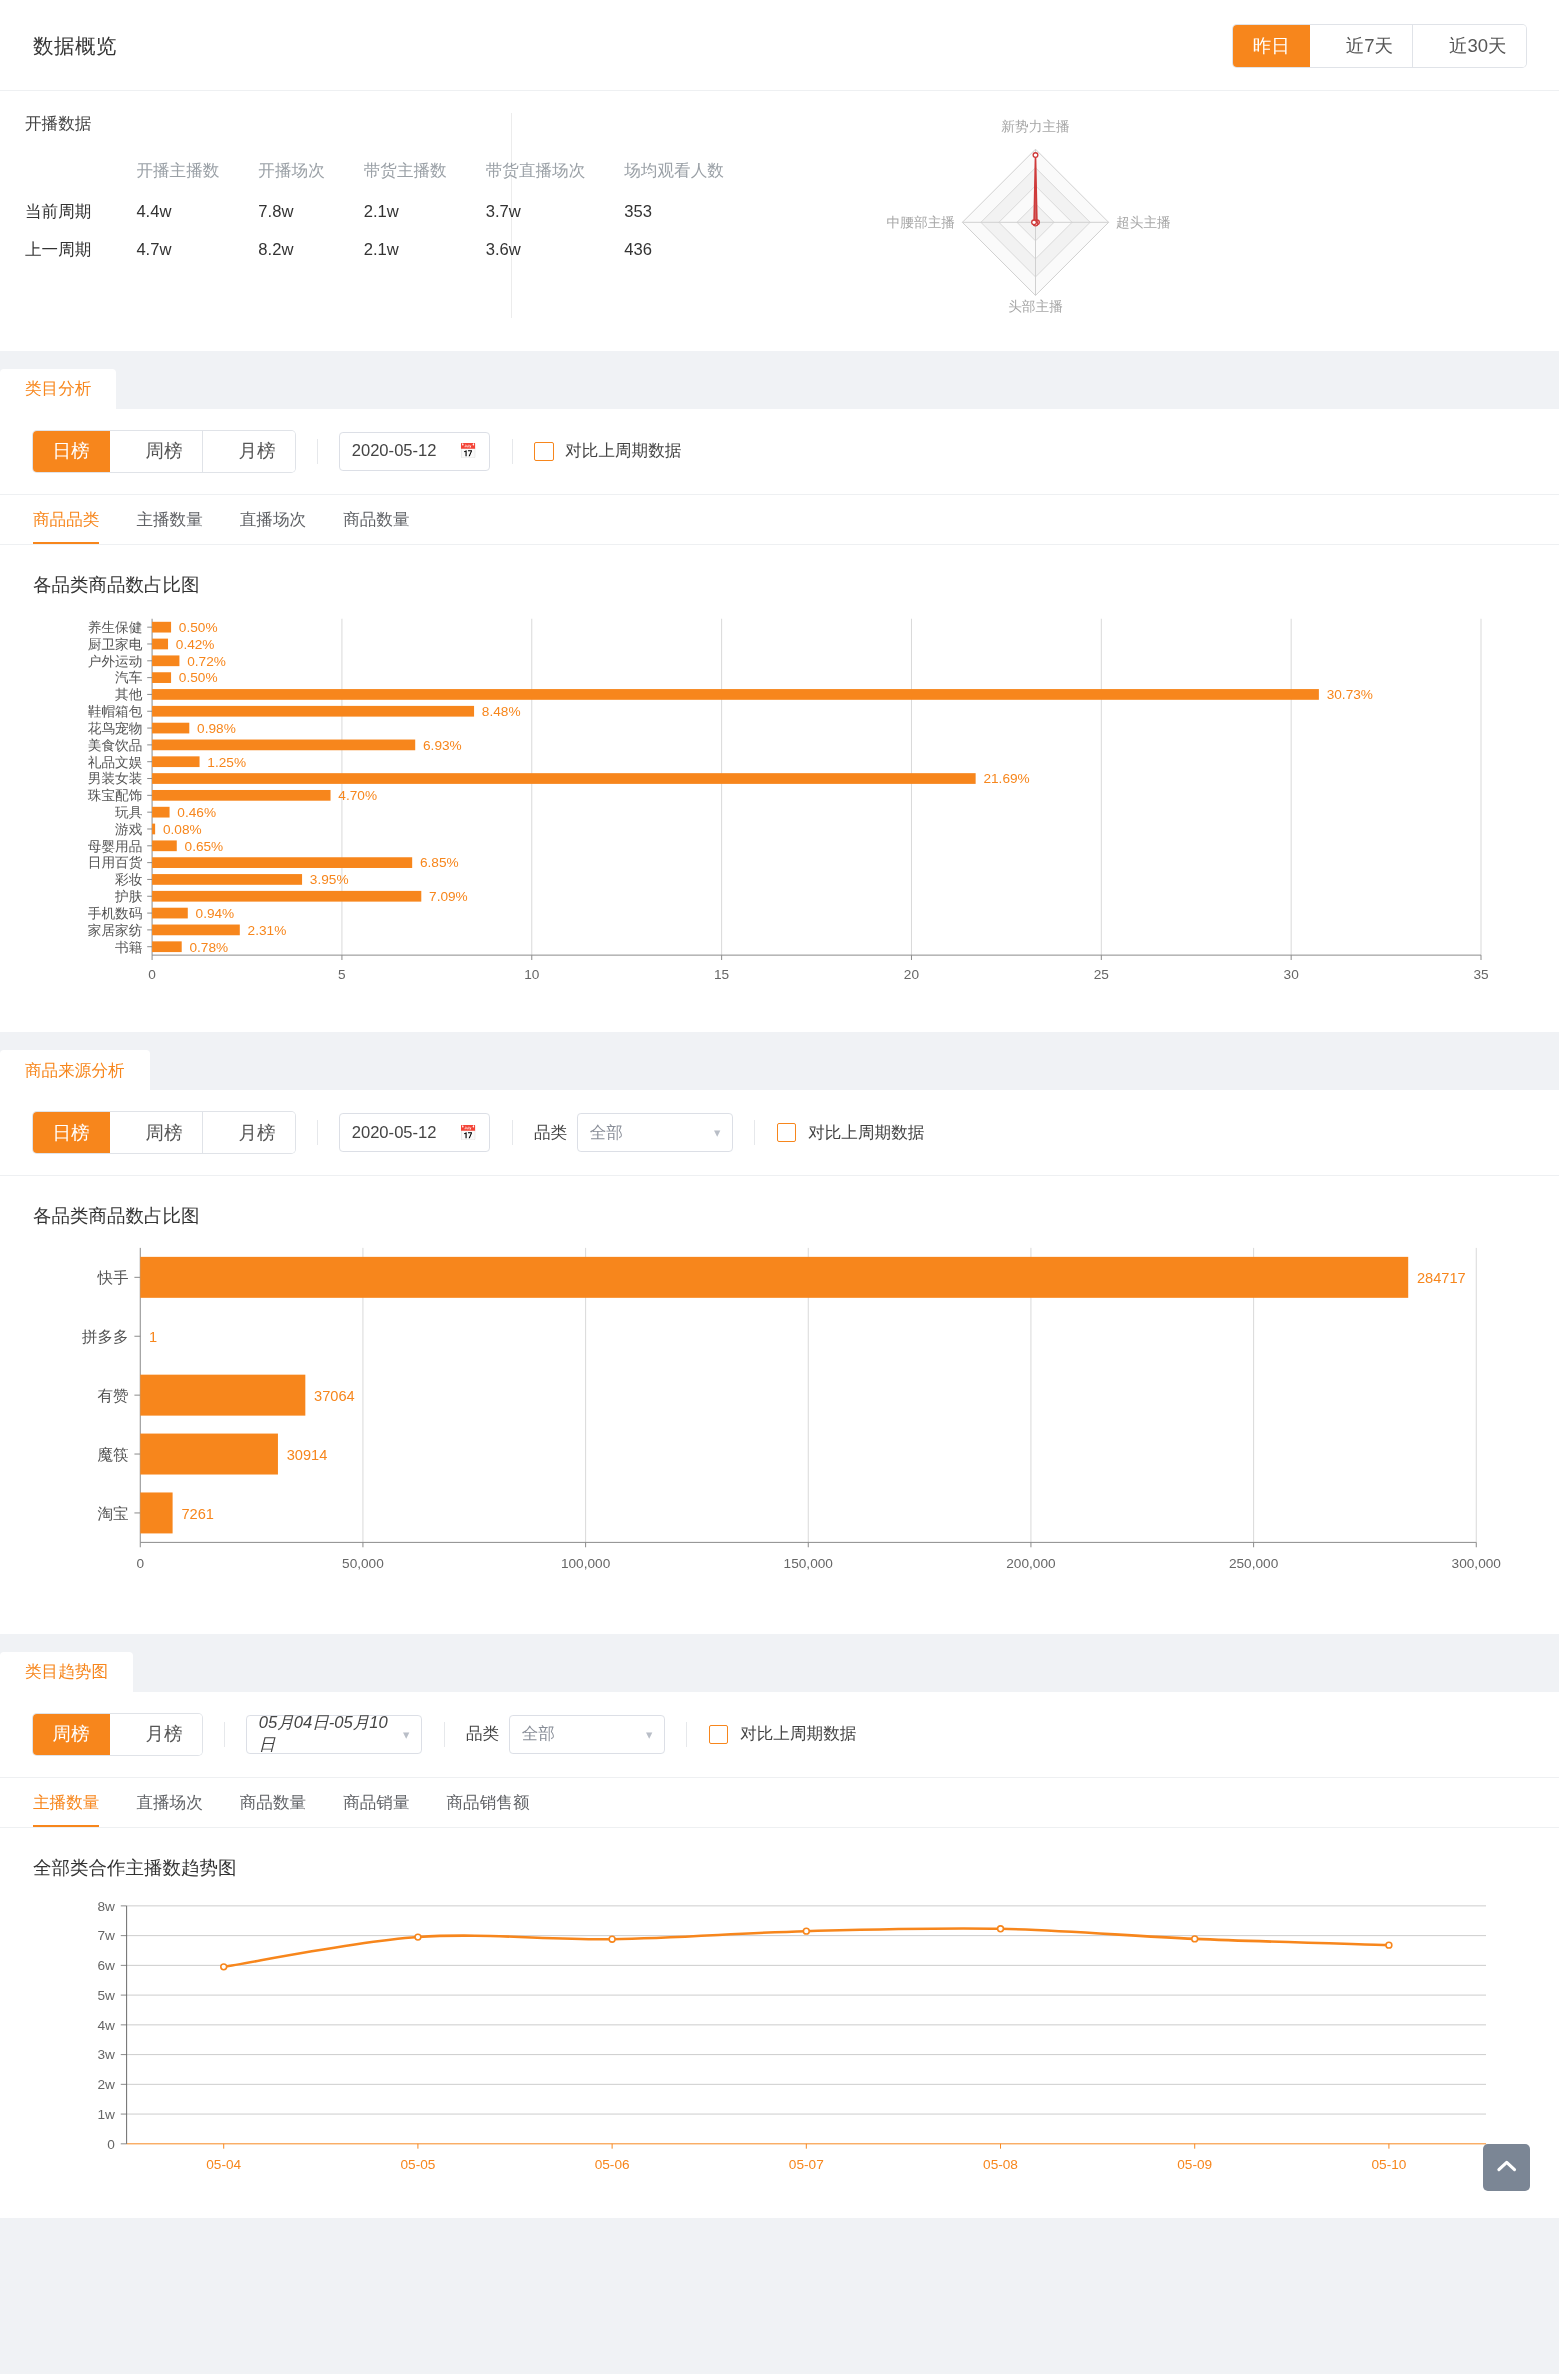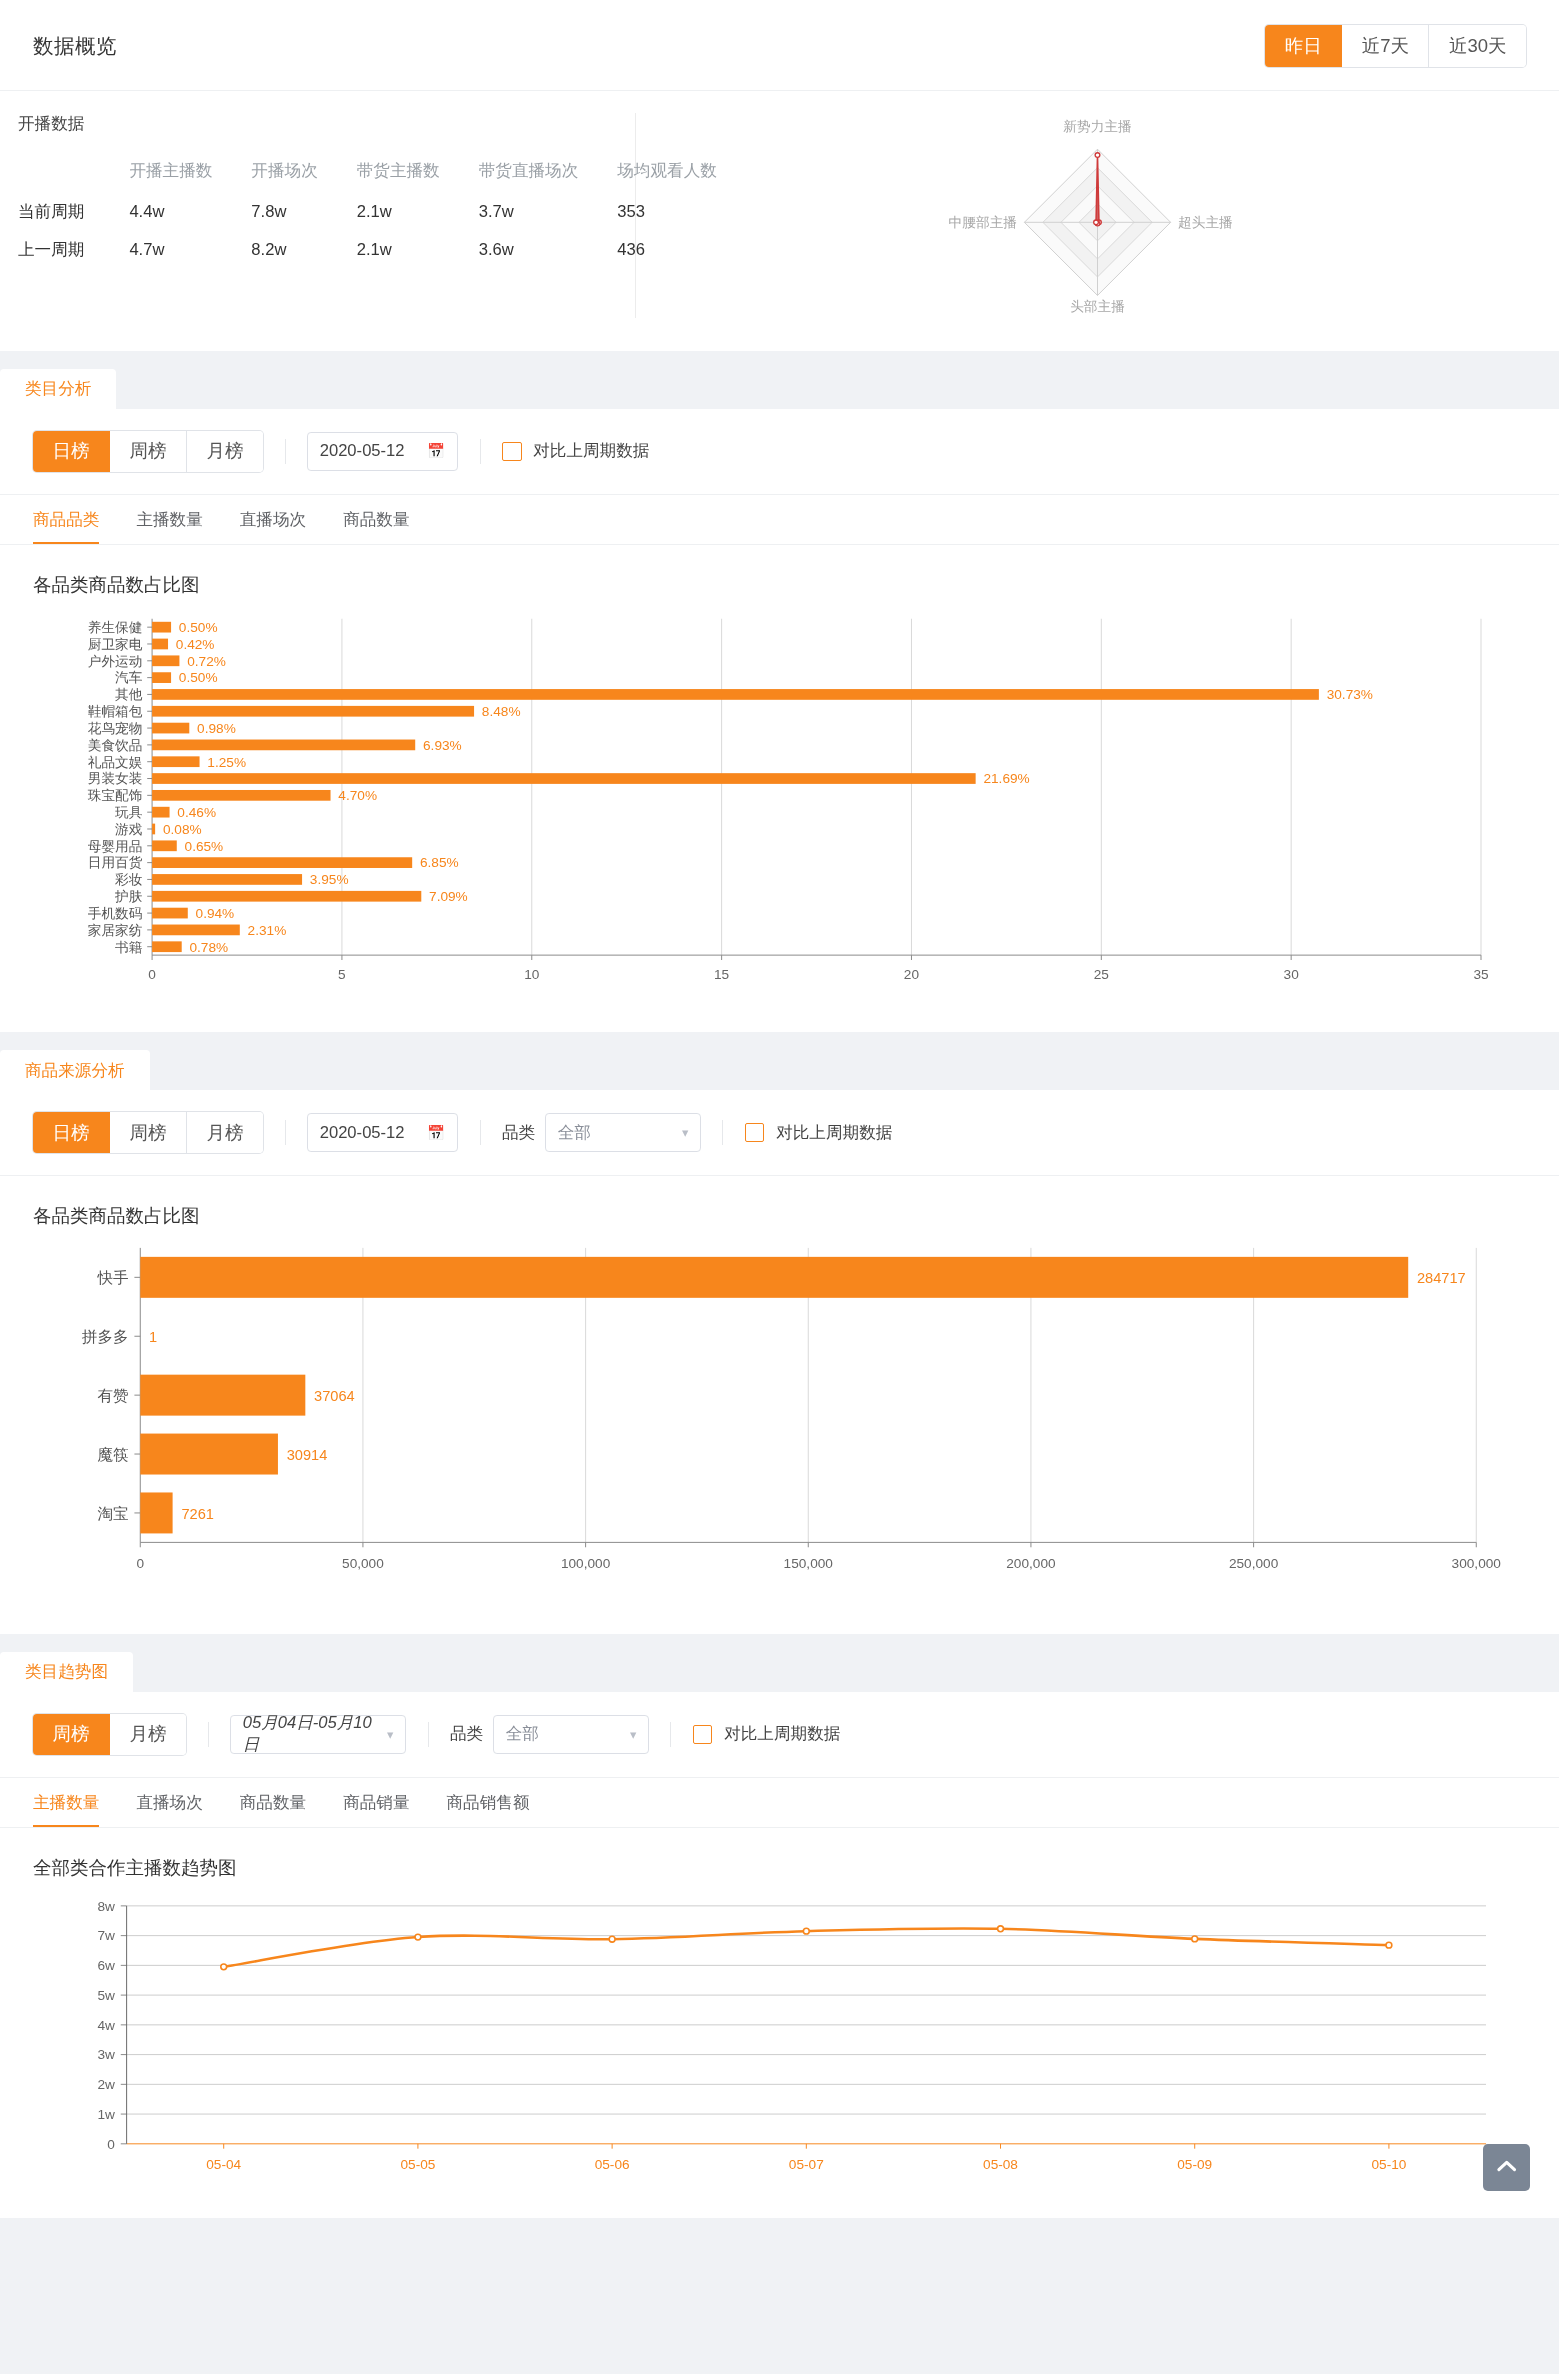--- a/index.html
+++ b/index.html
@@ -22,35 +22,35 @@
   
   .ov-head {
     display: flex;
     align-items: center;
     justify-content: space-between;
     padding: 25px 33px 23.4px 33px;
     border-bottom: 1px solid #eef0f2;
   }
   .ov-title { font-size: 20.5px; color: #333; letter-spacing: 0.5px; }
 
-  .seg { display: flex; border-radius: 3.9px; overflow: hidden; box-shadow: 0 0 0 1px #e0e3e8; }
+  .seg { display: flex; border-radius: 3.9px; overflow: hidden; box-shadow: 0 0 0 1px #e0e3e8; gap: 16px; }
   .seg .sbtn {
     padding: 8.8px 19.5px;
     font-size: 18.5px;
     background: #fff;
     color: #555;
     border-right: 1px solid #e0e3e8;
     cursor: pointer;
     line-height: 1.3;
   }
   .seg .sbtn:last-child { border-right: none; }
   .seg .sbtn.active { background: #F7861C; color: #fff; border-right-color: #F7861C; }
 
   .ov-body { display: flex; padding: 21.5px 0 33px 0; }
-  .ov-left { width: 636px; padding-left: 18px; border-right: 1px solid #ececec; }
+  .ov-left { width: 512px; padding-left: 25px; border-right: 1px solid #ececec; }
   .ov-right { flex: 1; position: relative; }
 
   .ov-sub { font-size: 16.6px; color: #444; margin-bottom: 25px; }
 
   table.stats { border-collapse: collapse; font-size: 16.6px; }
   table.stats th {
     font-weight: normal;
     color: #9aa0a6;
     text-align: center;
     padding: 0 39px 19.5px 0;

